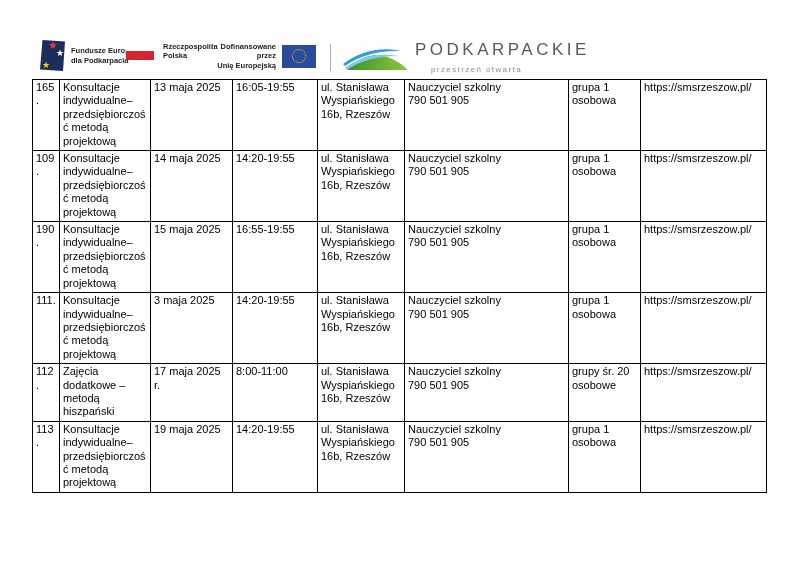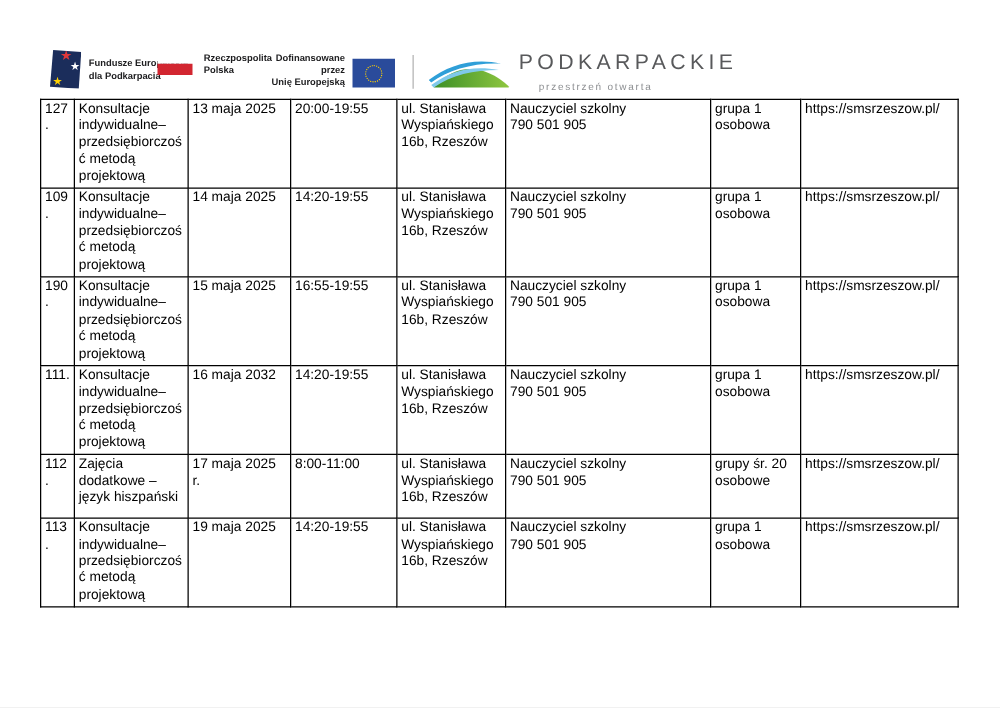--- a/index.html
+++ b/index.html
@@ -83,21 +83,21 @@
 
     <div class="logo-block" style="left:126px; top:42px;">
       <div class="pl-flag">
         <div class="w"></div>
           <div class="r"></div>
       </div>
       <div class="logo-text" style="margin-left:9px;">Rzeczpospolita
 Polska</div>
     </div>
 
-    <div class="logo-block" style="left:204px; top:42px;align-items:flex-end;">
+    <div class="logo-block" style="left:204px; top:42px;">
       <div class="logo-text" style="margin-left:0; width:72px; text-align:right;">Dofinansowane przez
 Unię Europejską</div>
       <div class="eu-flag" style="margin-left:6px;">
         <div class="stars"></div>
       </div>
     </div>
 
     <div class="sep" style="left:330px; top:44px;"></div>
 
     <div class="logo-block" style="left:343px; top:41px;">
@@ -127,24 +127,24 @@
         <col style="width:82px">
         <col style="width:85px">
       <col style="width:87px">
         <col style="width:164px">
         <col style="width:72px">
         <col style="width:126px">
     </colgroup>
     <tbody>
 
       <tr class="h-std">
-        <td>127.</td>
+        <td>165.</td>
         <td>Konsultacje indywidualne–przedsiębiorczość metodą projektową</td>
         <td>13 maja 2025</td>
-        <td>20:00-19:55</td>
+        <td>16:05-19:55</td>
         <td>ul. Stanisława Wyspiańskiego 16b, Rzeszów</td>
         <td>Nauczyciel szkolny
 790 501 905</td>
         <td>grupa 1 osobowa</td>
         <td>https://smsrzeszow.pl/</td>
       </tr>
 
       <tr class="h-std">
         <td>109.</td>
         <td>Konsultacje indywidualne–przedsiębiorczość metodą projektową</td>
@@ -165,32 +165,32 @@
         <td>ul. Stanisława Wyspiańskiego 16b, Rzeszów</td>
         <td>Nauczyciel szkolny
 790 501 905</td>
         <td>grupa 1 osobowa</td>
         <td>https://smsrzeszow.pl/</td>
       </tr>
 
       <tr class="h-std">
         <td>111.</td>
         <td>Konsultacje indywidualne–przedsiębiorczość metodą projektową</td>
-        <td>16 maja 2032</td>
+        <td>3 maja 2025</td>
         <td>14:20-19:55</td>
         <td>ul. Stanisława Wyspiańskiego 16b, Rzeszów</td>
         <td>Nauczyciel szkolny
 790 501 905</td>
         <td>grupa 1 osobowa</td>
         <td>https://smsrzeszow.pl/</td>
       </tr>
 
       <tr class="h-short">
         <td>112.</td>
-        <td>Zajęcia dodatkowe – język hiszpański</td>
+        <td>Zajęcia dodatkowe – metodą hiszpański</td>
         <td>17 maja 2025
 r.</td>
         <td>8:00-11:00</td>
         <td>ul. Stanisława Wyspiańskiego 16b, Rzeszów</td>
         <td>Nauczyciel szkolny
 790 501 905</td>
         <td>grupy śr. 20 osobowe</td>
         <td>https://smsrzeszow.pl/</td>
       </tr>
 

